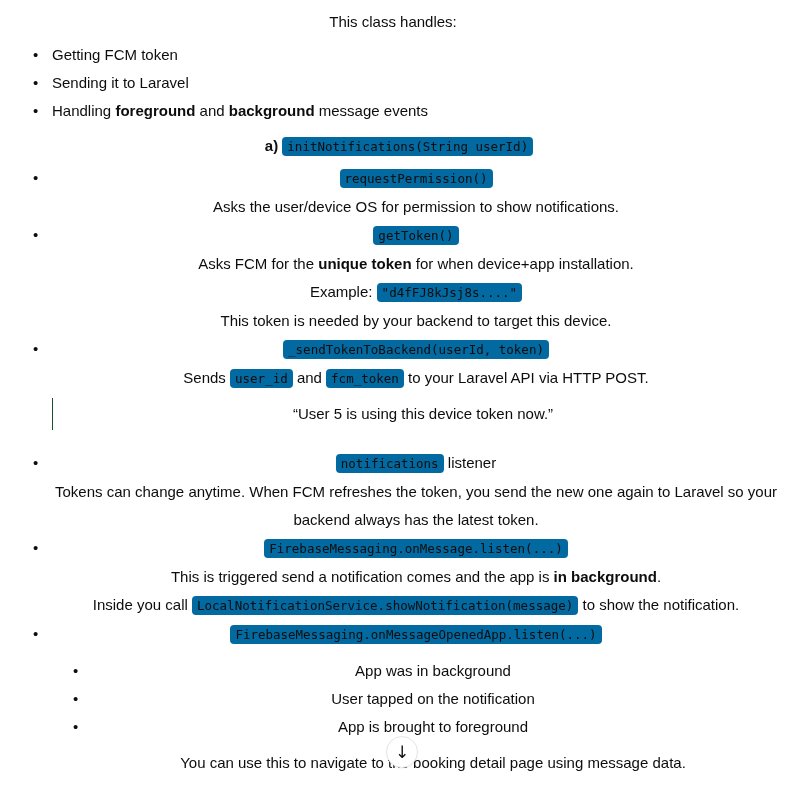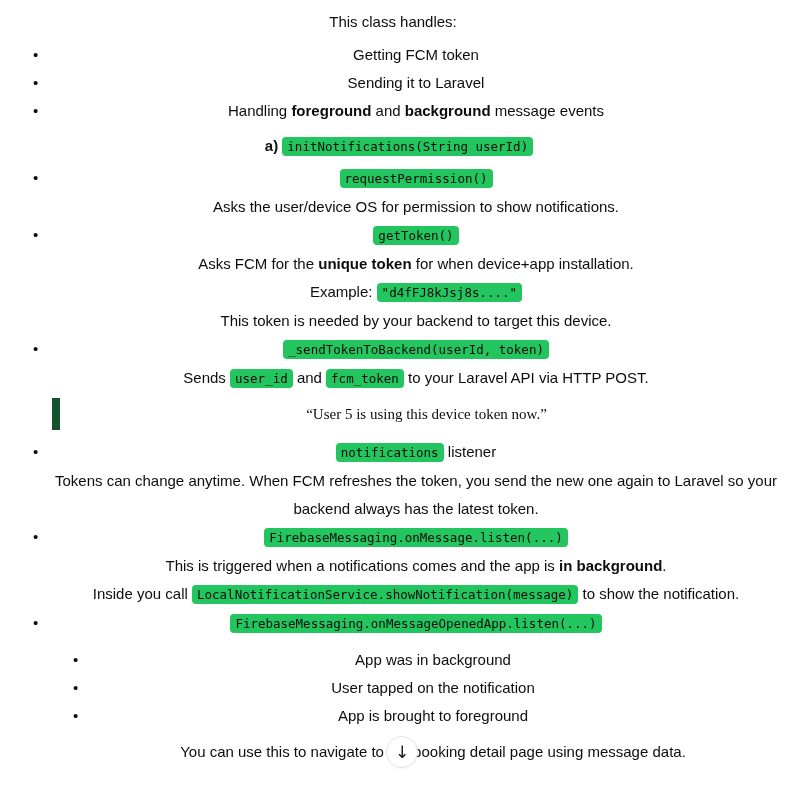--- a/index.html
+++ b/index.html
@@ -21,43 +21,42 @@
   .heading { margin: 9px 0 0 0; padding-left: 12px; line-height: 24px; }
   .heading b { font-weight: 700; }
 
   ul.blist { margin: 0; padding: 0; list-style: none; }
   ul.blist > li { position: relative; padding-left: 46px; }
   ul.blist > li::before {
     content: "\2022";
     position: absolute; left: 27px; top: 0;
     line-height: 28px; color: #0d0d0d;
   }
-  ul.top { margin-top: 8px; text-align: center; }
+  ul.top { margin-top: 8px; }
   ul.top > li { line-height: 28px; }
   ul.main { margin-top: 5px; }
 
   .line { line-height: 28px; }
   .nowrap { white-space: nowrap; }
 
   .chip {
     font-family: "DejaVu Sans Mono", monospace;
     font-size: 12.5px;
-    background: #22c55e;
+    background: #0369a1;
     border-radius: 4px;
     padding: 2px 5px;
     color: #0d0d0d;
   }
 
   b, strong { font-weight: 700; }
 
   blockquote.quote {
-    margin: 5px 0 8px 0;
-    border-left: 8px solid #14532d;
+    margin: 5px 0 19px 0;
+    border-left: 1px solid #14532d;
     padding: 2px 0 2px 13px;
-    font-family: Liberation Serif, serif;
   }
 
   ul.sub { margin: 8px; padding: 0; list-style: none; text-align: center; }
   ul.sub > li { position: relative; padding-left: 34px; line-height: 28px; }
   ul.sub > li::before {
     content: "\2022";
     position: absolute; left: 13px; top: 0;
     line-height: 28px; color: #0d0d0d;
   }
   .sub-indent { padding-left: 34px; }
@@ -119,21 +118,21 @@
       </blockquote>
     </li>
 
     <li>
       <p class="line"><code class="chip">notifications</code><span> listener</span></p>
       <p class="line">Tokens can change anytime. When FCM refreshes the token, you send the new one again to Laravel so your backend always has the latest token.</p>
     </li>
 
     <li>
       <p class="line"><code class="chip">FirebaseMessaging.onMessage.listen(...)</code></p>
-      <p class="line"><span>This is triggered when a notifications comes and the app is </span><b>in background</b><span>.</span></p>
+      <p class="line"><span>This is triggered send a notification comes and the app is </span><b>in background</b><span>.</span></p>
       <p class="line nowrap"><span>Inside you call </span><code class="chip">LocalNotificationService.showNotification(message)</code><span> to show the notification.</span></p>
     </li>
 
     <li>
       <p class="line"><code class="chip">FirebaseMessaging.onMessageOpenedApp.listen(...)</code></p>
       <ul class="sub">
         <li><span>App was in background</span></li>
         <li><span>User tapped on the notification</span></li>
         <li><span>App is brought to foreground</span></li>
       </ul>

